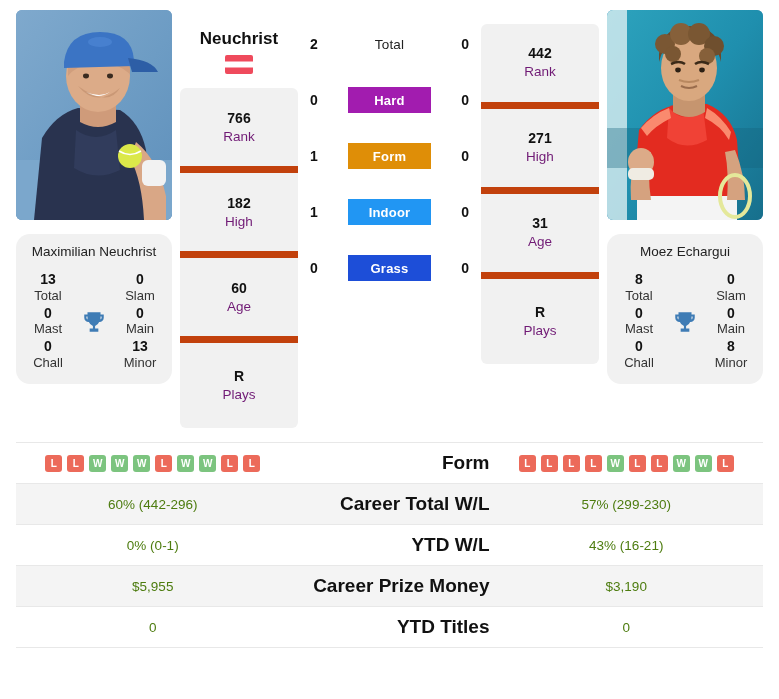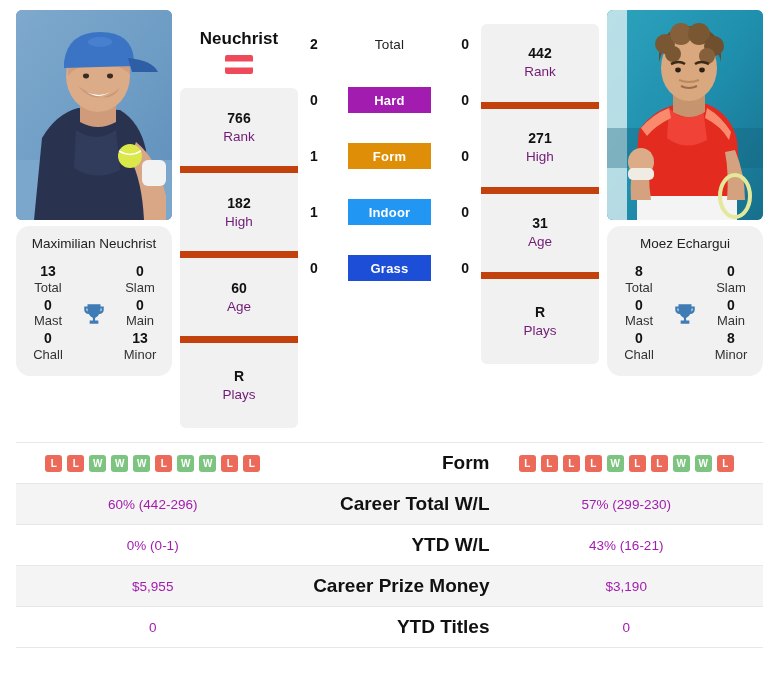--- a/index.html
+++ b/index.html
@@ -28,21 +28,21 @@
   .photo {
     width: 156px; height: 210px;
     border-radius: 6px;
     overflow: hidden;
     position: relative;
     background: #6f9fc8;
   }
   .photo svg { display: block; width: 100%; height: 100%; }
 
   .player-card {
-    margin-top: 6px;
+    margin-top: 14px;
     background: #f1f1f1;
     border-radius: 14px;
     padding: 10px 6px 12px 6px;
     text-align: center;
   }
   .player-card .pname {
     font-size: 13.5px;
     color: #222;
     margin-bottom: 12px;
     white-space: nowrap;
@@ -120,21 +120,21 @@
     grid-template-columns: 1fr 200px 1fr;
     align-items: center;
     height: 41px;
     border-bottom: 1px solid #e8e8e8;
   }
   .trow.odd { background: #f4f4f4; }
   .trow.even { background: #ffffff; }
   .tval {
     text-align: center;
     font-size: 13.5px;
-    color: #a21caf;
+    color: #4d7c0f;
   }
   .tlabel {
     text-align: right;
     font-size: 19px;
     font-weight: bold;
     color: #111;
   }
   .form-strip {
     display: flex;
     justify-content: center;

